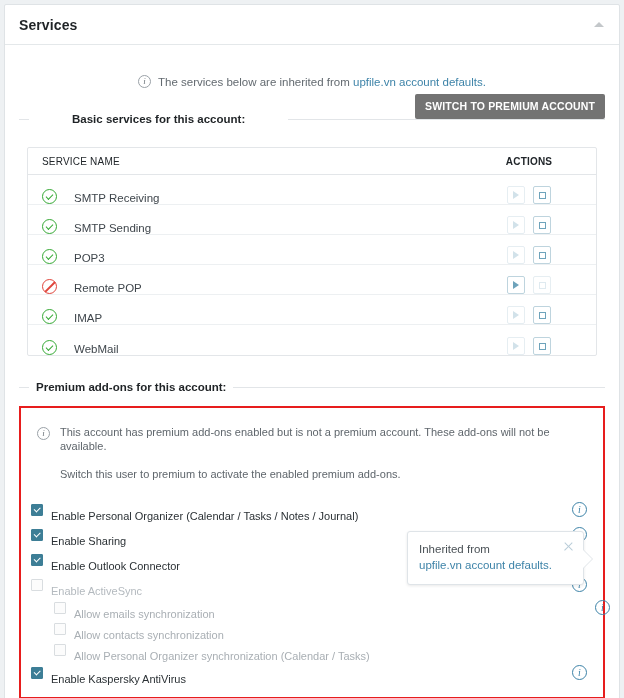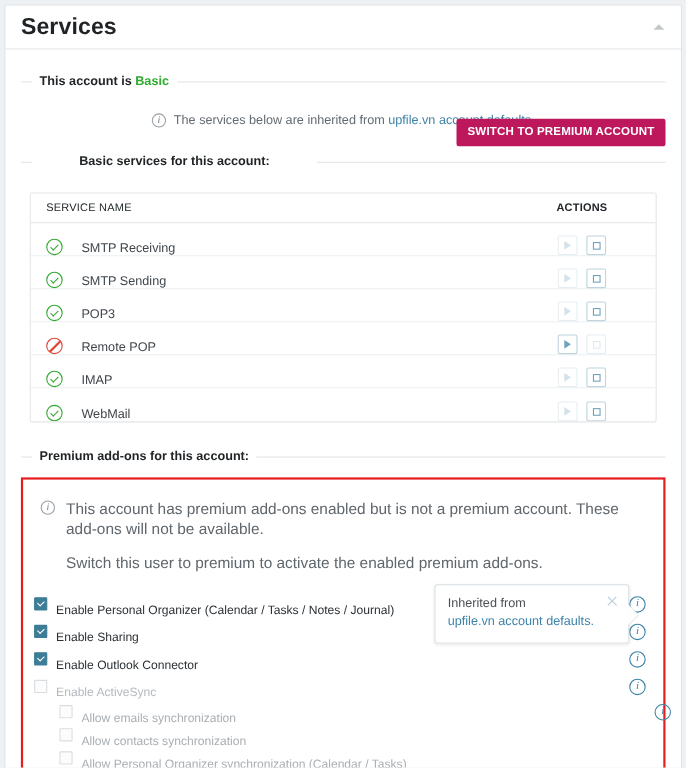--- a/index.html
+++ b/index.html
@@ -28,21 +28,21 @@
   }
   .panel-header {
     height: 40px;
     border-bottom: 1px solid #e4e8ea;
     display: flex;
     align-items: center;
     padding: 0 14px;
     position: relative;
   }
   .panel-title {
-    font-size: 21px;
+    font-size: 14px;
     font-weight: bold;
     color: #1f2326;
     letter-spacing: .1px;
   }
   .collapse-arrow {
     position: absolute;
     right: 15px; top: 17px;
     width: 0; height: 0;
     border-left: 5px solid transparent;
     border-right: 5px solid transparent;
@@ -68,22 +68,22 @@
     white-space: nowrap;
   }
   .legend-row .legend-text .accent { color: #2faa2f; }
   .legend-row .rule {
     flex: 1 1 auto; height: 1px; background: #e2e5e8;
   }
 
   
   .btn-premium {
     position: absolute;
-    right: 14px; top: 63px;
-    background: #be185d;
+    right: 14px; top: 49px;
+    background: #737373;
     color: #ffffff;
     border: none;
     border-radius: 2px;
     font-family: "Liberation Sans", sans-serif;
     font-size: 10.5px;
     font-weight: bold;
     letter-spacing: .15px;
     padding: 7px 10px 7px 10px;
     cursor: pointer;
     line-height: 1;
@@ -204,21 +204,21 @@
     border: 2px solid #e71d1d;
     padding: 10px 10px 12px 6px;
     position: relative;
   }
   .addon-note {
     display: flex;
     gap: 10px;
     align-items: flex-start;
     padding: 8px 4px 0 10px;
   }
-  .addon-note-text { font-size: 14px; color: #5f666c; line-height: 1.25; }
+  .addon-note-text { font-size: 11px; color: #5f666c; line-height: 1.25; }
   .addon-note-text .line2 { margin-top: 14px; }
 
   .chk-list { margin-top: 16px; padding-left: 4px; }
   .chk-row {
     display: flex;
     align-items: center;
     height: 25px;
     position: relative;
   }
   .chk-row.sub { height: 21px; padding-left: 23px; }
@@ -251,21 +251,21 @@
 
   
   .info-col-icon {
     position: absolute;
     right: 6px;
   }
 
   
   .tooltip {
     position: absolute;
-    left: 395px; top: 531px;
+    left: 407px; top: 531px;
     width: 177px;
     background: #ffffff;
     border: 1px solid #dfe4e8;
     border-radius: 3px;
     padding: 10px 11px 11px 11px;
     box-shadow: 0 1px 3px rgba(0,0,0,.09);
     z-index: 40;
   }
   .tooltip .tt-line1 { font-size: 11.5px; color: #4a5156; line-height: 1.35; }
   .tooltip .tt-line2 { font-size: 11.5px; color: #3d83a8; line-height: 1.35; }
@@ -301,25 +301,20 @@
 
   <div class="panel">
 
     <div class="panel-header">
       <div class="panel-title">Services</div>
       <div class="collapse-arrow"></div>
     </div>
 
     <div class="panel-body">
 
-      <div class="legend-row">
-        <div class="stub"></div>
-        <div class="legend-text"><span>This account is </span><span class="accent">Basic</span></div>
-        <div class="rule"></div>
-      </div>
 
       <button class="btn-premium">SWITCH TO PREMIUM ACCOUNT</button>
 
       <div class="inherit-note">
         <span class="icon-i">i</span>
         <span><span>The services below are inherited from </span><a href="#">upfile.vn account defaults.</a></span>
       </div>
 
       <div class="legend-row" style="margin-top:24px;gap:36px;">
         <div class="stub"></div>

